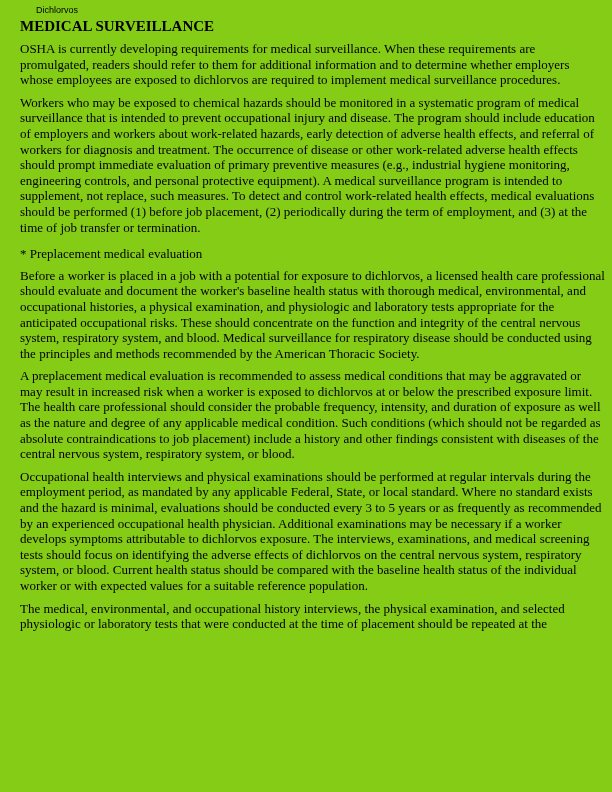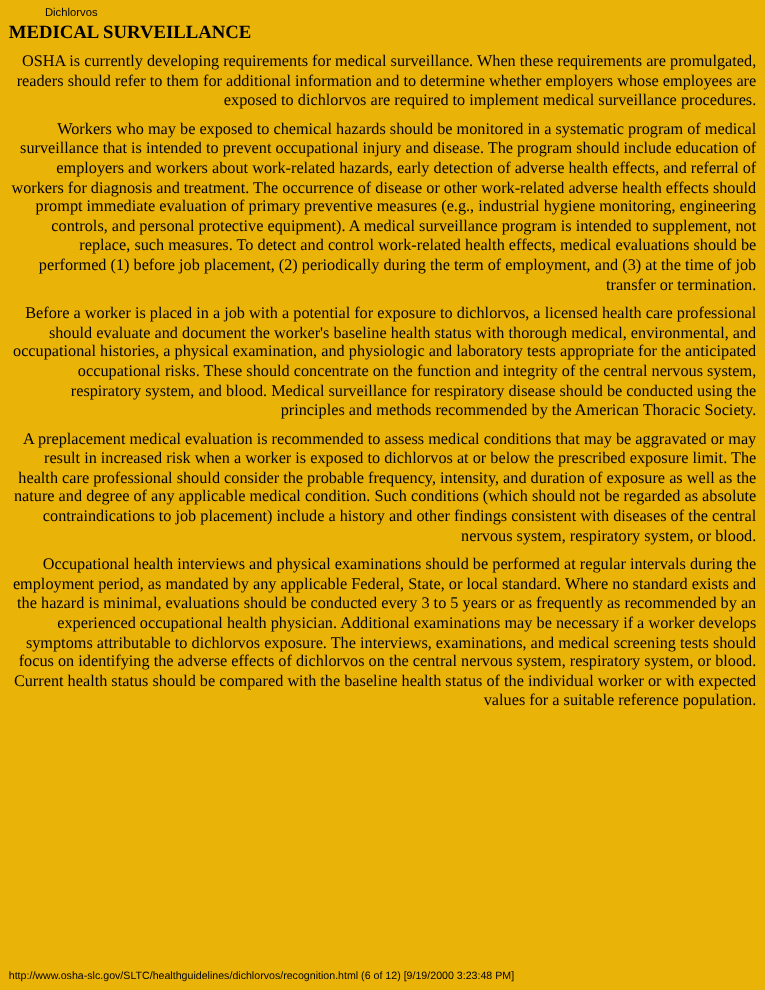--- a/index.html
+++ b/index.html
@@ -4,51 +4,51 @@
 <style>
   html, body {
     margin: 0;
     padding: 0;
     background: #ffffff;
   }
   .page {
     position: relative;
     width: 612px;
     height: 792px;
-    background: #eab308;
+    background: #84cc16;
     color: #000000;
     font-family: "Liberation Serif", serif;
     overflow: hidden;
     box-sizing: border-box;
   }
   .page-header {
     position: absolute;
     top: 5px;
     left: 36px;
     font-family: "Liberation Sans", sans-serif;
     font-size: 9px;
     color: #000000;
   }
   .content {
     position: absolute;
     top: 18px;
-    left: 7px;
+    left: 20px;
     right: 7px;
   }
   .doc-title {
     font-size: 15px;
     font-weight: bold;
     margin: 0 0 6px 0;
     font-family: "Liberation Serif", serif;
   }
   .content p {
     font-size: 13px;
     line-height: 15.6px;
     margin: 0 0 7px 0;
-    text-align: right;
+    text-align: left;
   }
   .section-heading {
     margin-top: 11px !important;
     margin-bottom: 6px !important;
   }
   .page-footer {
     position: absolute;
     left: 7px;
     bottom: 7px;
     font-family: "Liberation Sans", sans-serif;
@@ -65,23 +65,24 @@
   <div class="page-header">Dichlorvos</div>
 
   <div class="content">
 
     <h1 class="doc-title">MEDICAL SURVEILLANCE</h1>
 
     <p>OSHA is currently developing requirements for medical surveillance. When these requirements are promulgated, readers should refer to them for additional information and to determine whether employers whose employees are exposed to dichlorvos are required to implement medical surveillance procedures.</p>
 
     <p>Workers who may be exposed to chemical hazards should be monitored in a systematic program of medical surveillance that is intended to prevent occupational injury and disease. The program should include education of employers and workers about work-related hazards, early detection of adverse health effects, and referral of workers for diagnosis and treatment. The occurrence of disease or other work-related adverse health effects should prompt immediate evaluation of primary preventive measures (e.g., industrial hygiene monitoring, engineering controls, and personal protective equipment). A medical surveillance program is intended to supplement, not replace, such measures. To detect and control work-related health effects, medical evaluations should be performed (1) before job placement, (2) periodically during the term of employment, and (3) at the time of job transfer or termination.</p>
 
+    <p class="section-heading">* Preplacement medical evaluation</p>
     <p>Before a worker is placed in a job with a potential for exposure to dichlorvos, a licensed health care professional should evaluate and document the worker's baseline health status with thorough medical, environmental, and occupational histories, a physical examination, and physiologic and laboratory tests appropriate for the anticipated occupational risks. These should concentrate on the function and integrity of the central nervous system, respiratory system, and blood. Medical surveillance for respiratory disease should be conducted using the principles and methods recommended by the American Thoracic Society.</p>
     <p>A preplacement medical evaluation is recommended to assess medical conditions that may be aggravated or may result in increased risk when a worker is exposed to dichlorvos at or below the prescribed exposure limit. The health care professional should consider the probable frequency, intensity, and duration of exposure as well as the nature and degree of any applicable medical condition. Such conditions (which should not be regarded as absolute contraindications to job placement) include a history and other findings consistent with diseases of the central nervous system, respiratory system, or blood.</p>
 
     <p>Occupational health interviews and physical examinations should be performed at regular intervals during the employment period, as mandated by any applicable Federal, State, or local standard. Where no standard exists and the hazard is minimal, evaluations should be conducted every 3 to 5 years or as frequently as recommended by an experienced occupational health physician. Additional examinations may be necessary if a worker develops symptoms attributable to dichlorvos exposure. The interviews, examinations, and medical screening tests should focus on identifying the adverse effects of dichlorvos on the central nervous system, respiratory system, or blood. Current health status should be compared with the baseline health status of the individual worker or with expected values for a suitable reference population.</p>
 
+    <p>The medical, environmental, and occupational history interviews, the physical examination, and selected physiologic or laboratory tests that were conducted at the time of placement should be repeated at the</p>
 
   </div>
 
-  <div class="page-footer">http://www.osha-slc.gov/SLTC/healthguidelines/dichlorvos/recognition.html (6 of 12) [9/19/2000 3:23:48 PM]</div>
 
 </div>
 
 </body></html>

